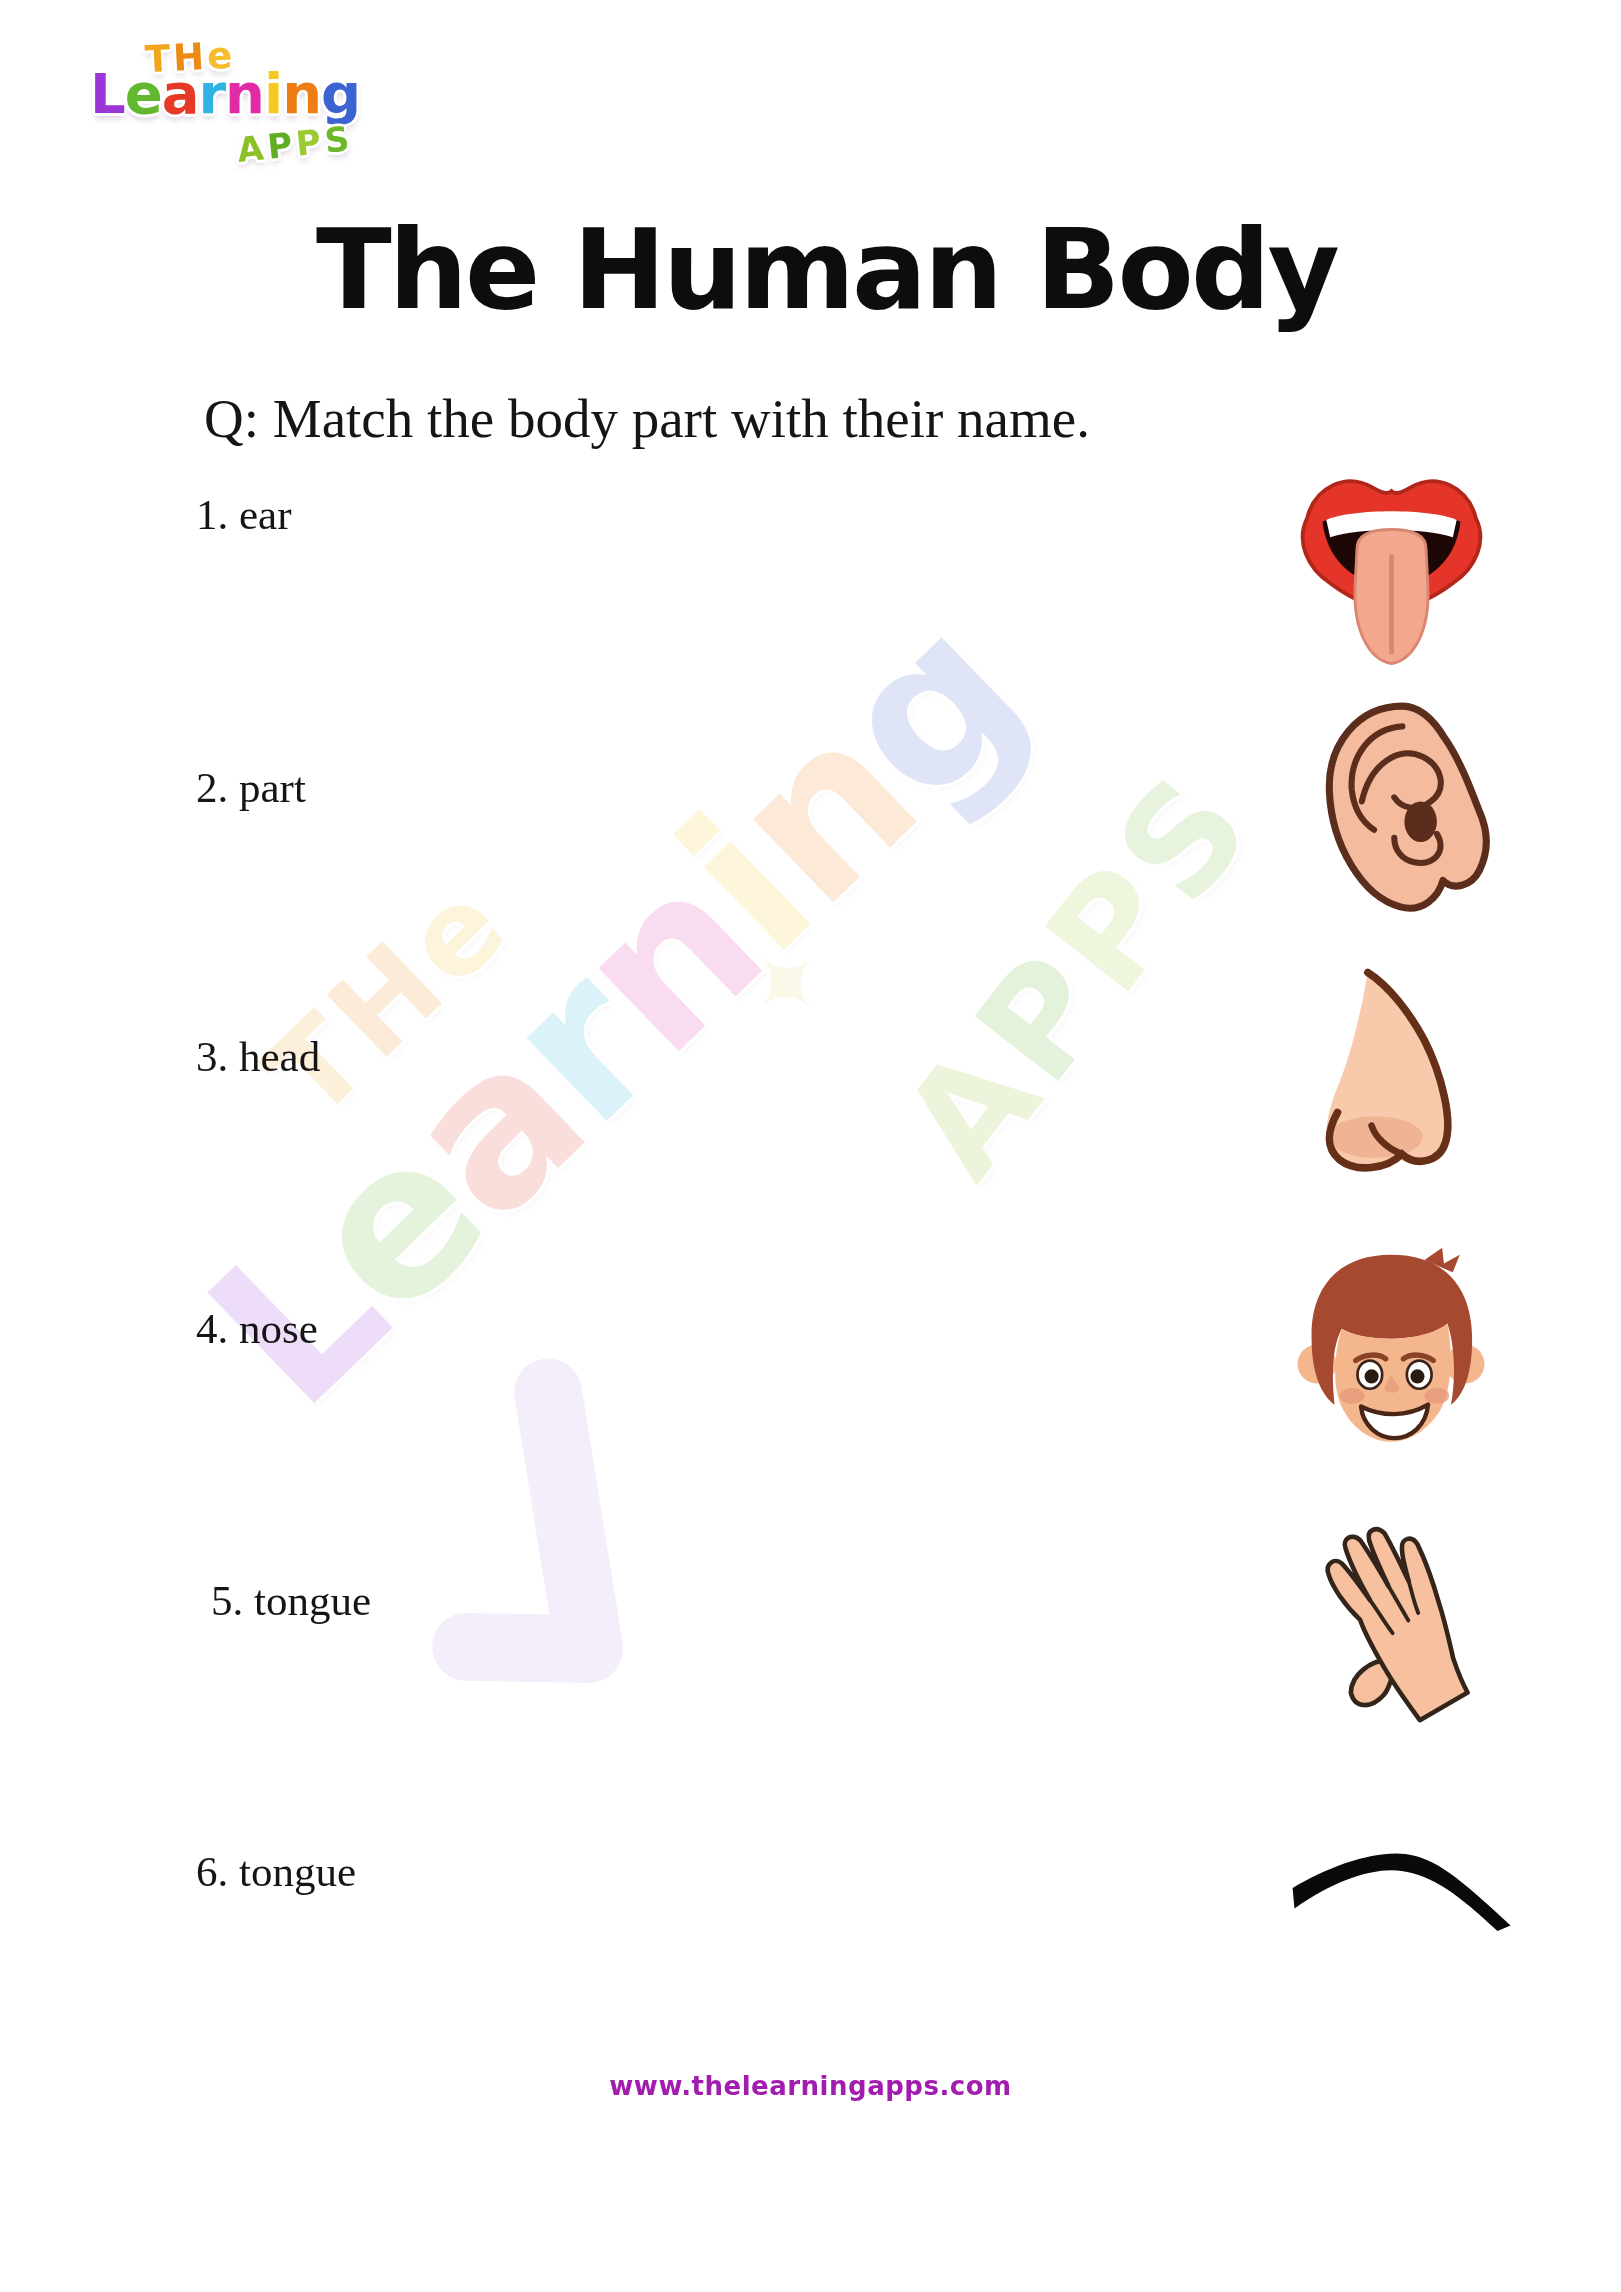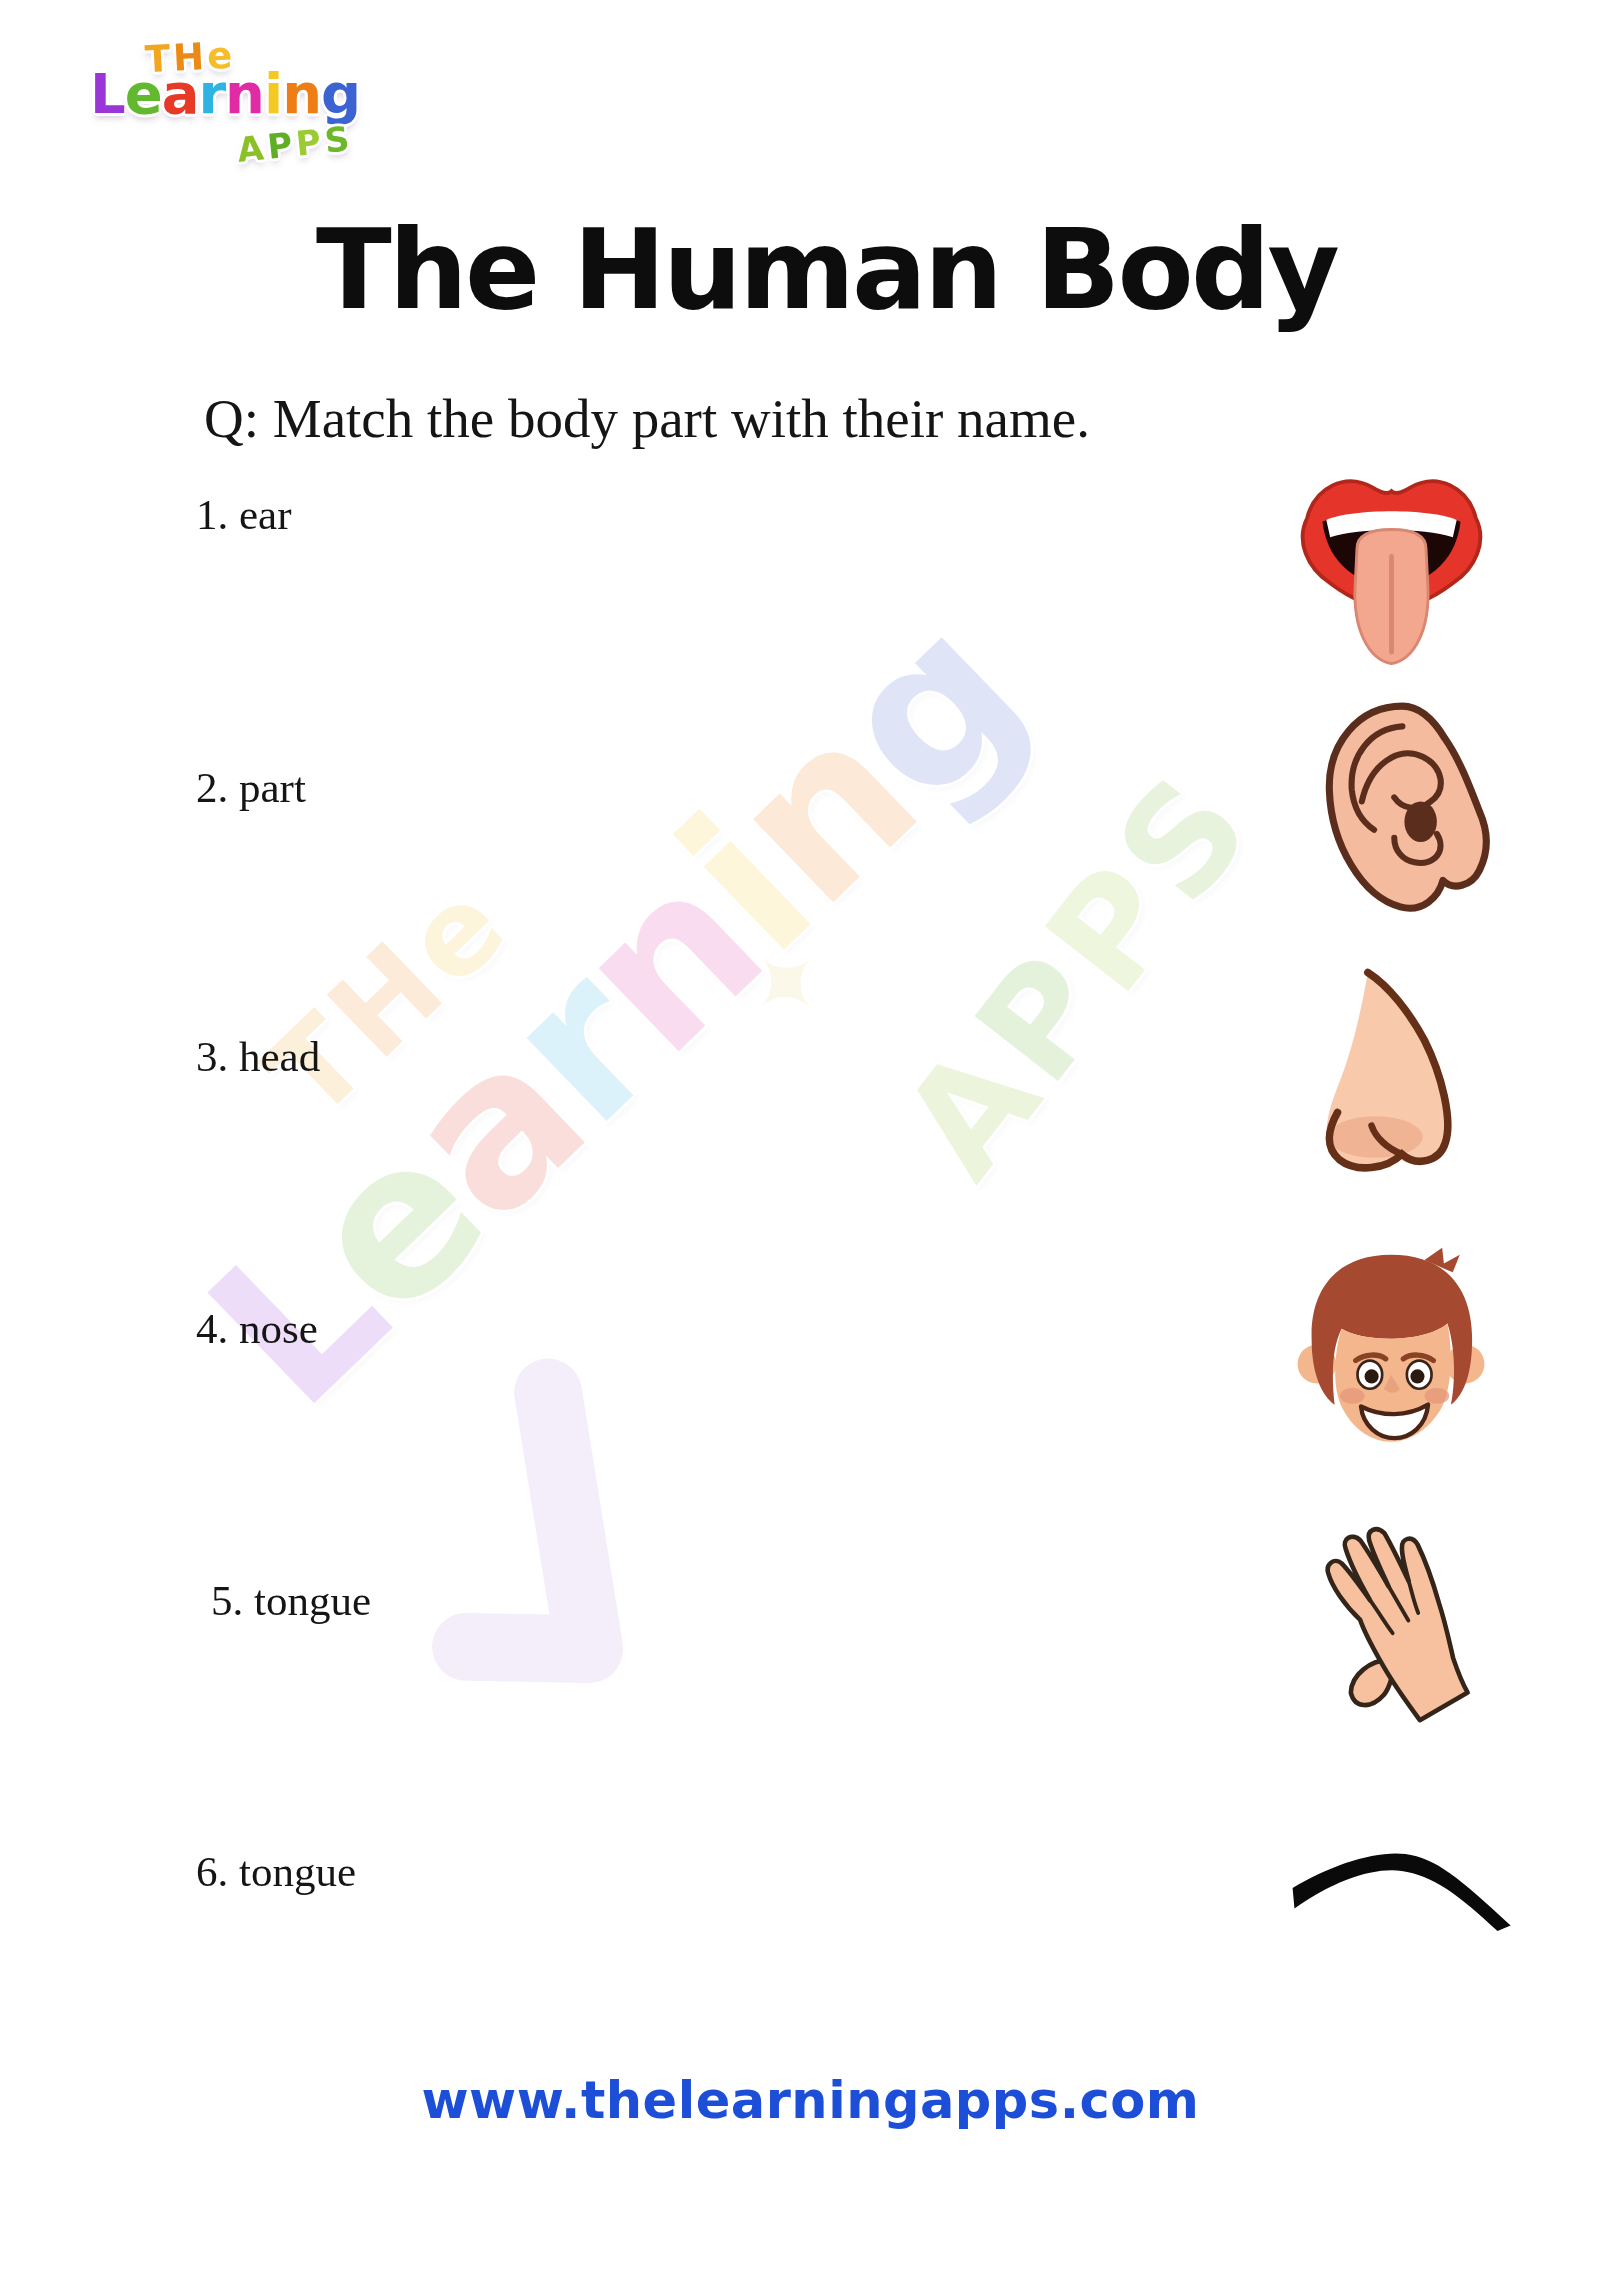--- a/index.html
+++ b/index.html
@@ -22,22 +22,22 @@
            letter-spacing:-2.9px; color:#0d0d0d; }
 
   .question { position:absolute; left:196px; top:387px; font-size:55px;margin-left:8px; }
 
   .item { position:absolute; left:196px; font-size:43px; }
 
   .pic { position:absolute; }
   .pic svg { width:100%; height:100%; display:block; overflow:visible; }
 
   .footer { position:absolute; top:2071px; left:0; width:100%; text-align:center;
-            font-family:"DejaVu Sans", sans-serif; font-weight:bold; font-size:51px;
-            letter-spacing:0.5px; color:#1d4ed8; }
+            font-family:"DejaVu Sans", sans-serif; font-weight:bold; font-size:26px;
+            letter-spacing:0.5px; color:#a21caf; }
 
   
   .watermark { position:absolute; left:93px; top:760px; width:1186px; height:745px;
                transform:rotate(-44deg); opacity:.16; pointer-events:none; }
   .wm-the      { left:333px; top:0px;   font-size:118px; letter-spacing:5.9px; }
   .wm-learning { left:118px; top:113px; font-size:211px; letter-spacing:-3.9px; }
   .wm-apps     { left:755px; top:446px; font-size:145px; letter-spacing:7.8px; transform:rotate(-8deg); }
   .wm-star     { position:absolute; left:730px; top:282px; font-size:93px; color:#ead87c;
                  font-family:"DejaVu Sans", sans-serif; }
   .wm-check    { position:absolute; left:29px; top:412px; width:323px; height:323px; }

